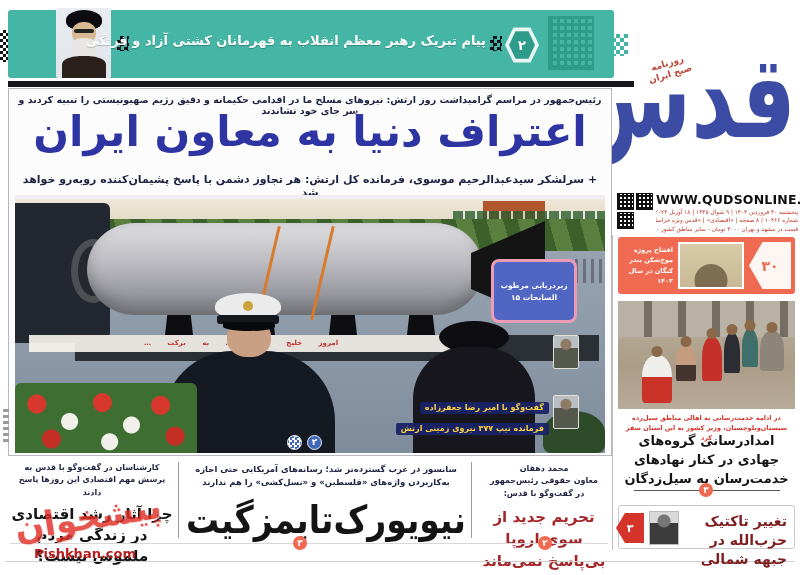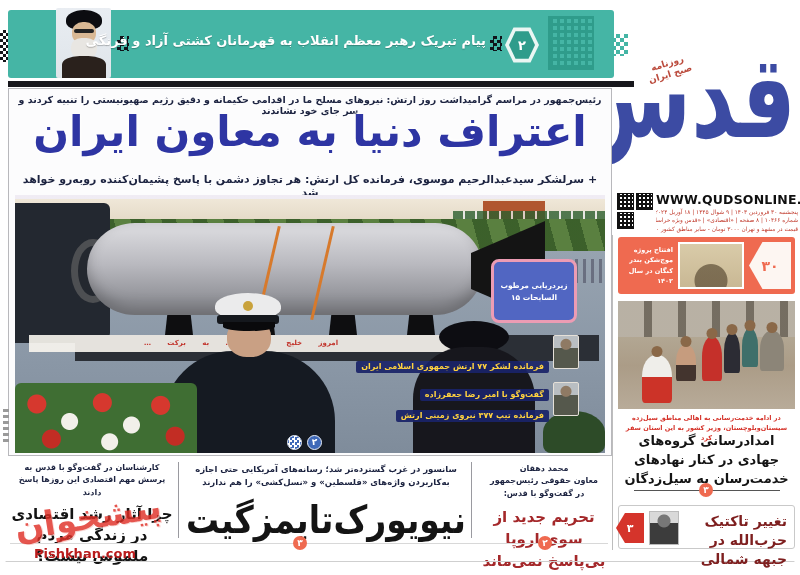--- a/index.html
+++ b/index.html
@@ -256,24 +256,24 @@
         <div class="cl-turban"></div>
         <div class="cl-body"></div>
       </div>
       <div class="ph-flowers"></div>
       <div class="ph-beret"></div>
 
       <div class="caption fa" style="top:140px">
         <div class="cap-portrait"></div>
         <div class="cap-lines">
           <br>
-          <span>فرمانده لشکر ۷۷ ارتش جمهوری اسلامی ایران</span><br>
+          <br>
         </div>
       </div>
-      <div class="caption fa" style="top:187px">
+      <div class="caption fa" style="top:200px">
         <div class="cap-portrait"></div>
         <div class="cap-lines">
           <span>گفت‌وگو با امیر رضا جعفرزاده</span><br>
           <span>فرمانده تیپ ۳۷۷ نیروی زمینی ارتش</span><br>
         </div>
       </div>
 
       <div class="ph-badge icon" style="left:272px; top:240px"></div>
       <div class="ph-badge" style="left:292px; top:240px">۲</div>
     </div>

